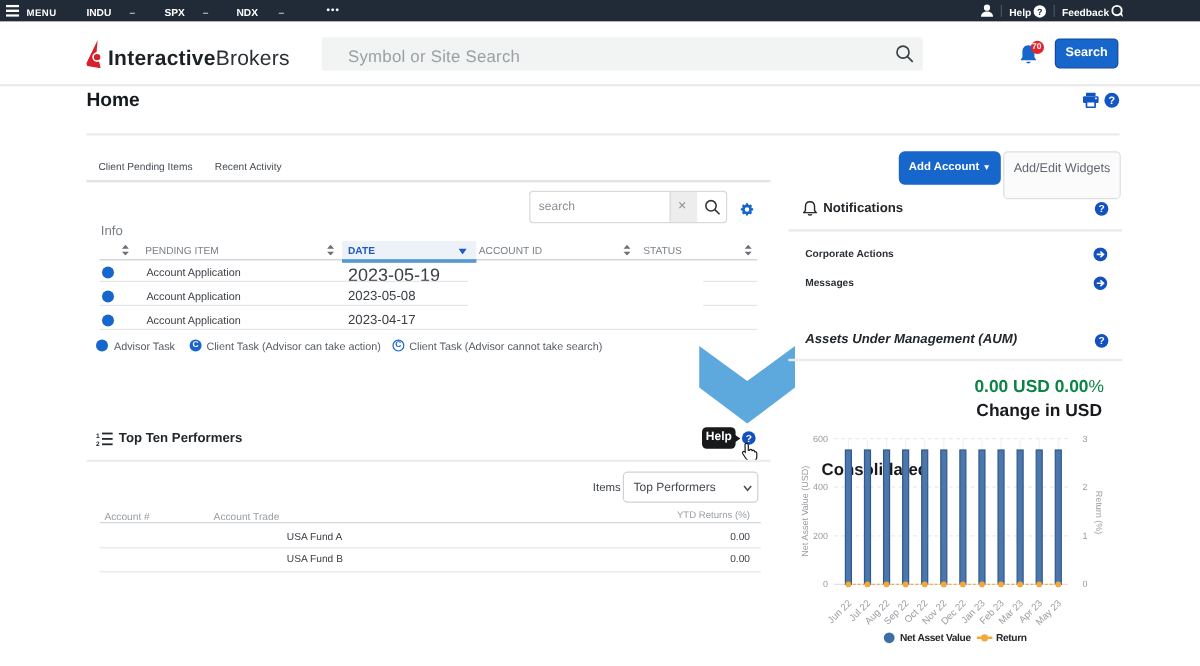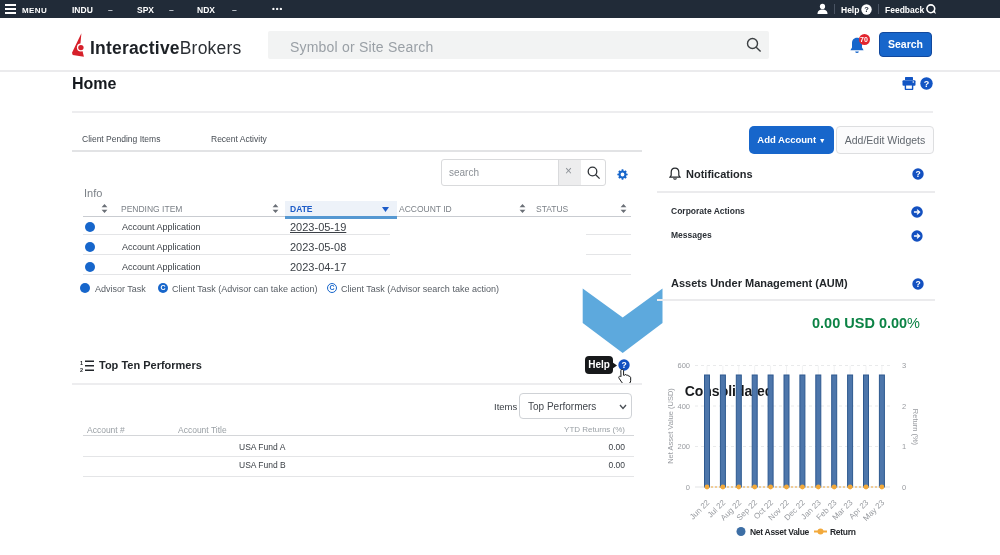--- a/index.html
+++ b/index.html
@@ -77,25 +77,25 @@
     <circle cx="11.3" cy="5" r="0.8" fill="#fff"></circle>
   </svg>
   <svg class="abs" style="left:920px;top:77px;" width="13" height="13" viewBox="0 0 13 13">
     <circle cx="6.5" cy="6.5" r="6.2" fill="#1255c4"></circle>
     <text x="6.5" y="9.6" font-size="9" font-weight="bold" fill="#fff" text-anchor="middle" font-family="Liberation Sans">?</text>
   </svg>
 
   <div class="abs" style="left:72px;top:110.5px;width:861px;height:2px;background:#ededef;"></div>
 
   <div class="abs" style="left:82px;top:133.5px;font-size:8.5px;color:#474d54;">Client Pending Items</div>
-  <div class="abs" style="left:179px;top:133.5px;font-size:8.5px;color:#474d54;margin-left:32px;">Recent Activity</div>
+  <div class="abs" style="left:179px;top:133.5px;font-size:8.5px;color:#474d54;">Recent Activity</div>
   <div class="abs" style="left:72px;top:149.5px;width:570px;height:2px;background:#e2e3e5;"></div>
 
   <div class="abs" style="left:749px;top:126px;width:85px;height:28px;background:#1766cb;border-radius:5px;color:#fff;font-size:9.5px;font-weight:bold;text-align:center;line-height:28px;">Add Account <span style="font-size:7px;">▼</span></div>
-  <div class="abs" style="left:836px;top:126px;width:98px;height:28px;background:#fbfbfc;border:1px solid #dddee0;border-radius:4px;color:#62686f;font-size:10.5px;text-align:center;line-height:26px;">Add/Edit Widgets</div>
+  <div class="abs" style="left:836px;top:126px;width:98px;height:40px;background:#fbfbfc;border:1px solid #dddee0;border-radius:4px;color:#62686f;font-size:10.5px;text-align:center;line-height:26px;">Add/Edit Widgets</div>
 
   <div class="abs" style="left:441px;top:159px;width:165px;height:27px;background:#fff;border:1px solid #d9dadc;border-radius:3px;"></div>
   <div class="abs" style="left:449px;top:167px;font-size:10px;color:#8b9096;">search</div>
   <div class="abs" style="left:558px;top:160px;width:23px;height:25px;background:#ededee;border-left:1px solid #d9dadc;"></div>
   <div class="abs" style="left:565px;top:164px;font-size:12px;color:#8b9096;">×</div>
   <svg class="abs" style="left:587px;top:166px;" width="14" height="14" viewBox="0 0 14 14">
     <circle cx="5.5" cy="5.5" r="4.3" fill="none" stroke="#2f3338" stroke-width="1.3"></circle>
     <line x1="8.7" y1="8.7" x2="12.6" y2="12.6" stroke="#2f3338" stroke-width="1.3"></line>
   </svg>
   <svg class="abs" style="left:616px;top:168px;" width="13" height="13" viewBox="0 0 24 24">
@@ -122,41 +122,41 @@
       <path d="M3.5 0 L6.4 3.2 L0.6 3.2 Z M3.5 9 L6.4 5.8 L0.6 5.8 Z" fill="#6b7077"></path>
     </svg>
   <svg class="abs" style="left:620px;top:204px;" width="7" height="9" viewBox="0 0 7 9">
       <path d="M3.5 0 L6.4 3.2 L0.6 3.2 Z M3.5 9 L6.4 5.8 L0.6 5.8 Z" fill="#6b7077"></path>
     </svg>
   <div class="hline" style="left:83px;top:216px;width:548px;background:#c9ccd1;"></div>
   <div class="abs" style="left:285px;top:216.2px;width:112px;height:2.6px;background:#5598d2;"></div>
 
   <div class="abs" style="left:85px;top:221.5px;width:10px;height:10px;border-radius:50%;background:#1766cb;"></div>
   <div class="abs" style="left:122px;top:222px;font-size:9px;color:#3c4147;">Account Application</div>
-  <div class="abs" style="left:290px;top:221px;font-size:11px;color:#3c4147;text-decoration:underline;">2023-05-19</div>
+  <div class="abs" style="left:290px;top:221px;font-size:15px;color:#3c4147;">2023-05-19</div>
   <div class="hline" style="left:83px;top:234px;width:307px;"></div>
   <div class="hline" style="left:586px;top:234px;width:45px;"></div>
 
   <div class="abs" style="left:85px;top:241.5px;width:10px;height:10px;border-radius:50%;background:#1766cb;"></div>
   <div class="abs" style="left:122px;top:242px;font-size:9px;color:#3c4147;">Account Application</div>
   <div class="abs" style="left:290px;top:241px;font-size:11px;color:#3c4147;">2023-05-08</div>
   <div class="hline" style="left:83px;top:254px;width:307px;"></div>
   <div class="hline" style="left:586px;top:254px;width:45px;"></div>
 
   <div class="abs" style="left:85px;top:261.5px;width:10px;height:10px;border-radius:50%;background:#1766cb;"></div>
   <div class="abs" style="left:122px;top:262px;font-size:9px;color:#3c4147;">Account Application</div>
   <div class="abs" style="left:290px;top:261px;font-size:11px;color:#3c4147;">2023-04-17</div>
   <div class="hline" style="left:83px;top:274px;width:548px;"></div>
 
   <div class="abs" style="left:80px;top:283px;width:10px;height:10px;border-radius:50%;background:#1766cb;"></div>
   <div class="abs" style="left:95px;top:283.5px;font-size:9px;color:#575d64;">Advisor Task</div>
   <div class="abs" style="left:158px;top:283px;width:10px;height:10px;border-radius:50%;background:#1766cb;color:#fff;font-size:7px;font-weight:bold;text-align:center;line-height:10px;">C</div>
   <div class="abs" style="left:172px;top:283.5px;font-size:9px;color:#575d64;">Client Task (Advisor can take action)</div>
   <div class="abs" style="left:327px;top:283px;width:10px;height:10px;border-radius:50%;border:1.4px solid #1766cb;color:#1766cb;font-size:7px;font-weight:bold;text-align:center;line-height:7.5px;">C</div>
-  <div class="abs" style="left:341px;top:283.5px;font-size:9px;color:#575d64;">Client Task (Advisor search take action)</div>
+  <div class="abs" style="left:341px;top:283.5px;font-size:9px;color:#575d64;">Client Task (Advisor cannot take search)</div>
 
   <svg class="abs" style="left:582px;top:287px;" width="82" height="68" viewBox="0 0 82 68">
     <polygon points="0.7,1.4 40.7,30.6 80.5,1.4 80.5,36 40.7,66 0.7,36" fill="#5da9dd"></polygon>
   </svg>
   <div class="abs" style="left:585px;top:356px;width:28px;height:18px;background:#17191b;border-radius:4px;color:#fff;font-size:10px;font-weight:bold;text-align:center;line-height:18px;">Help</div>
   <svg class="abs" style="left:612px;top:361.5px;" width="5" height="7" viewBox="0 0 5 7">
       <polygon points="0,0 5,3.5 0,7" fill="#17191b"></polygon>
     </svg>
   <svg class="abs" style="left:618px;top:359px;" width="12" height="12" viewBox="0 0 12 12">
     <circle cx="6" cy="6" r="5.7" fill="#1350c0"></circle>
@@ -177,21 +177,21 @@
   <div class="abs" style="left:72px;top:383px;width:570px;height:2px;background:#ededef;"></div>
 
   <div class="abs" style="left:494px;top:401px;font-size:9.5px;color:#3a3f45;">Items</div>
   <div class="abs" style="left:519px;top:393px;width:113px;height:26px;background:#fff;border:1px solid #cfd2d6;border-radius:4px;"></div>
   <div class="abs" style="left:528px;top:401px;font-size:10px;color:#42474d;">Top Performers</div>
   <svg class="abs" style="left:619px;top:404px;" width="8" height="6" viewBox="0 0 8 6">
       <path d="M1 1 L4 4.5 L7 1" fill="none" stroke="#4a4f55" stroke-width="1.3"></path>
     </svg>
 
   <div class="abs" style="left:87px;top:425px;font-size:8.5px;color:#9aa0a5;">Account #</div>
-  <div class="abs" style="left:178px;top:425px;font-size:8.5px;color:#9aa0a5;">Account Title</div>
+  <div class="abs" style="left:178px;top:425px;font-size:8.5px;color:#9aa0a5;">Account Trade</div>
   <div class="abs" style="left:505px;top:425px;width:120px;text-align:right;font-size:8px;color:#9aa0a5;">YTD Returns (%)</div>
   <div class="hline" style="left:83px;top:435px;width:551px;background:#d4d6d9;"></div>
   <div class="abs" style="left:239px;top:442px;font-size:8.5px;color:#3c4147;">USA Fund A</div>
   <div class="abs" style="left:505px;top:442px;width:120px;text-align:right;font-size:8.5px;color:#3c4147;">0.00</div>
   <div class="hline" style="left:83px;top:455.5px;width:551px;"></div>
   <div class="abs" style="left:239px;top:460px;font-size:8.5px;color:#3c4147;">USA Fund B</div>
   <div class="abs" style="left:505px;top:460px;width:120px;text-align:right;font-size:8.5px;color:#3c4147;">0.00</div>
   <div class="hline" style="left:83px;top:476px;width:551px;"></div>
 
   <svg class="abs" style="left:669px;top:167px;" width="12" height="13" viewBox="0 0 12 13">
@@ -209,29 +209,30 @@
   <svg class="abs" style="left:911px;top:205.5px;" width="12" height="12" viewBox="0 0 13 13">
     <circle cx="6.5" cy="6.5" r="6.3" fill="#1350c0"></circle>
     <path d="M3.2 6.5 L8.8 6.5 M6.5 3.9 L9.3 6.5 L6.5 9.1" fill="none" stroke="#fff" stroke-width="1.4"></path>
   </svg>
   <div class="abs" style="left:671px;top:230px;font-size:8.5px;font-weight:bold;color:#2b3036;">Messages</div>
   <svg class="abs" style="left:911px;top:229.5px;" width="12" height="12" viewBox="0 0 13 13">
     <circle cx="6.5" cy="6.5" r="6.1" fill="#1350c0"></circle>
     <path d="M3.2 6.5 L8.8 6.5 M6.5 3.9 L9.3 6.5 L6.5 9.1" fill="none" stroke="#fff" stroke-width="1.4"></path>
   </svg>
 
-  <div class="abs" style="left:671px;top:277px;font-size:11px;font-weight:bold;color:#23272b;">Assets Under Management (AUM)</div>
+  <div class="abs" style="left:671px;top:277px;font-size:11px;font-weight:bold;color:#23272b;font-style:italic;">Assets Under Management (AUM)</div>
   <svg class="abs" style="left:912px;top:277.5px;" width="12" height="12" viewBox="0 0 12 12">
     <circle cx="6" cy="6" r="5.7" fill="#1350c0"></circle>
     <text x="6" y="8.9" font-size="8.5" font-weight="bold" fill="#fff" text-anchor="middle" font-family="Liberation Sans">?</text>
   </svg>
   <div class="abs" style="left:657px;top:299px;width:278px;height:2px;background:#ebebed;"></div>
 
   <div class="abs" style="left:656px;top:334.5px;width:146px;text-align:center;font-size:14px;font-weight:bold;color:#17191c;margin-top:48px;">Consolidated</div>
   <div class="abs" style="left:793px;top:314.5px;width:146px;text-align:center;font-size:14.5px;font-weight:bold;color:#0c8345;">0.00 USD 0.00<span style="font-weight:normal;">%</span></div>
+  <div class="abs" style="left:793px;top:334.5px;width:146px;text-align:center;font-size:14.5px;font-weight:bold;color:#17191c;">Change in USD</div>
 
   <svg class="abs" style="left:650px;top:352px;" width="300" height="200" viewBox="0 0 300 200">
 
     <g stroke="#f1f2f3" stroke-width="1">
       <line x1="57" y1="13.5" x2="57" y2="135"></line>
         <line x1="72.9" y1="13.5" x2="72.9" y2="135"></line>
       <line x1="88.8" y1="13.5" x2="88.8" y2="135"></line>
         <line x1="104.7" y1="13.5" x2="104.7" y2="135"></line>
       <line x1="120.6" y1="13.5" x2="120.6" y2="135"></line>
         <line x1="136.5" y1="13.5" x2="136.5" y2="135"></line>

